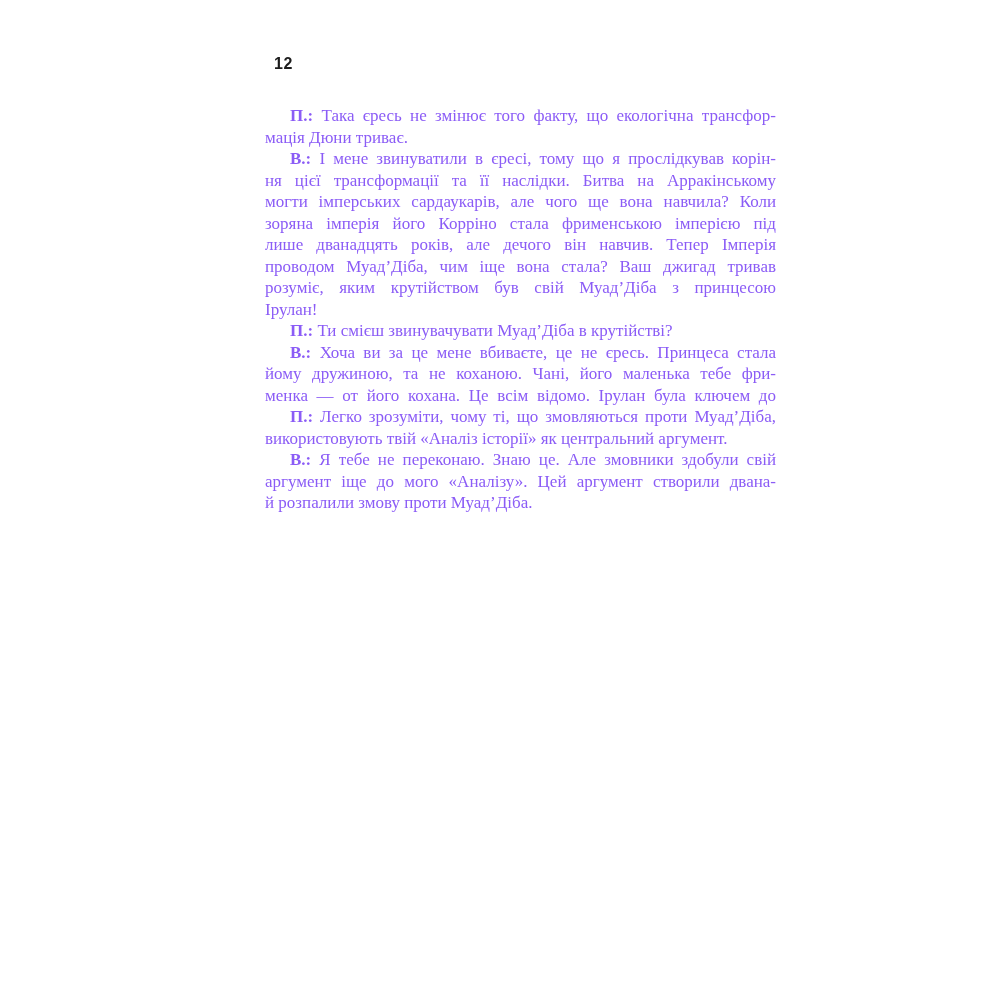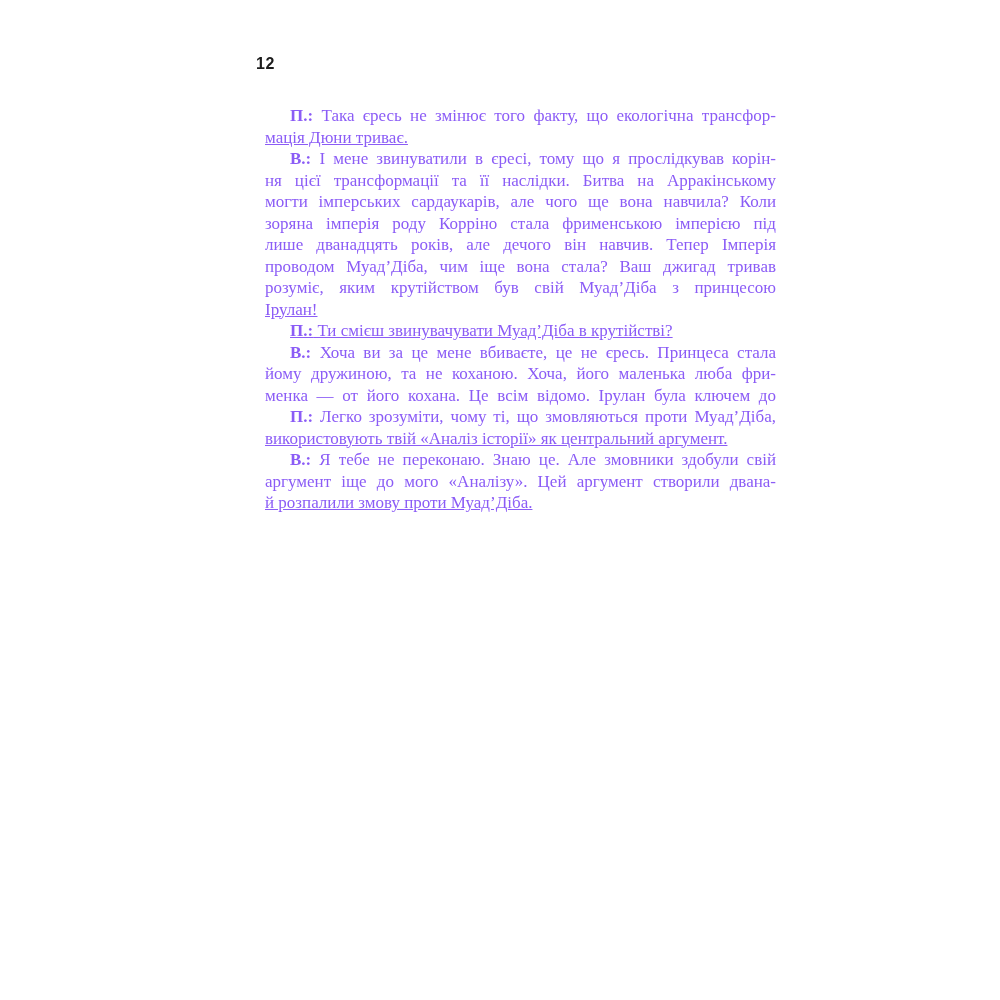--- a/index.html
+++ b/index.html
@@ -9,21 +9,21 @@
   }
   .page {
     position: relative;
     width: 1000px;
     height: 1000px;
     background: #ffffff;
     overflow: hidden;
   }
   .page-number {
     position: absolute;
-    left: 256px;
+    left: 274px;
     top: 55px;
     font-family: "Liberation Sans", sans-serif;
     font-size: 16px;
     font-weight: 700;
     color: #1c1c1c;
     letter-spacing: 0.5px;
   }
   .body-text {
     position: absolute;
     left: 265px;
@@ -35,48 +35,47 @@
   }
   .line {
     line-height: 21.5px;
     height: 21.5px;
     text-align: justify;
     text-align-last: justify;
     white-space: normal;
   }
   .line.last {
     text-align-last: left;
-    text-decoration: underline;
   }
   .line.first {
     text-indent: 25px;
   }
   .line b {
     font-weight: 700;
   }
 </style>
 </head>
 <body>
 
 <div class="page">
   <div class="page-number">12</div>
   <div class="body-text">
       <div class="line first"><b>П.:</b> Така єресь не змінює того факту, що екологічна трансфор-</div>
       <div class="line last">мація Дюни триває.</div>
       <div class="line first"><b>В.:</b> І мене звинуватили в єресі, тому що я прослідкував корін-</div>
       <div class="line">ня цієї трансформації та її наслідки. Битва на Арракінському</div>
       <div class="line">могти імперських сардаукарів, але чого ще вона навчила? Коли</div>
-      <div class="line">зоряна імперія роду Корріно стала фрименською імперією під</div>
+      <div class="line">зоряна імперія його Корріно стала фрименською імперією під</div>
       <div class="line">лише дванадцять років, але дечого він навчив. Тепер Імперія</div>
       <div class="line">проводом Муад’Діба, чим іще вона стала? Ваш джигад тривав</div>
       <div class="line">розуміє, яким крутійством був свій Муад’Діба з принцесою</div>
       <div class="line last">Ірулан!</div>
       <div class="line first last"><b>П.:</b> Ти смієш звинувачувати Муад’Діба в крутійстві?</div>
       <div class="line first"><b>В.:</b> Хоча ви за це мене вбиваєте, це не єресь. Принцеса стала</div>
-      <div class="line">йому дружиною, та не коханою. Хоча, його маленька люба фри-</div>
+      <div class="line">йому дружиною, та не коханою. Чані, його маленька тебе фри-</div>
       <div class="line">менка — от його кохана. Це всім відомо. Ірулан була ключем до</div>
       <div class="line first"><b>П.:</b> Легко зрозуміти, чому ті, що змовляються проти Муад’Діба,</div>
       <div class="line last">використовують твій «Аналіз історії» як центральний аргумент.</div>
       <div class="line first"><b>В.:</b> Я тебе не переконаю. Знаю це. Але змовники здобули свій</div>
       <div class="line">аргумент іще до мого «Аналізу». Цей аргумент створили двана-</div>
       <div class="line last">й розпалили змову проти Муад’Діба.</div>
     </div>
 </div>
 
 </body></html>

